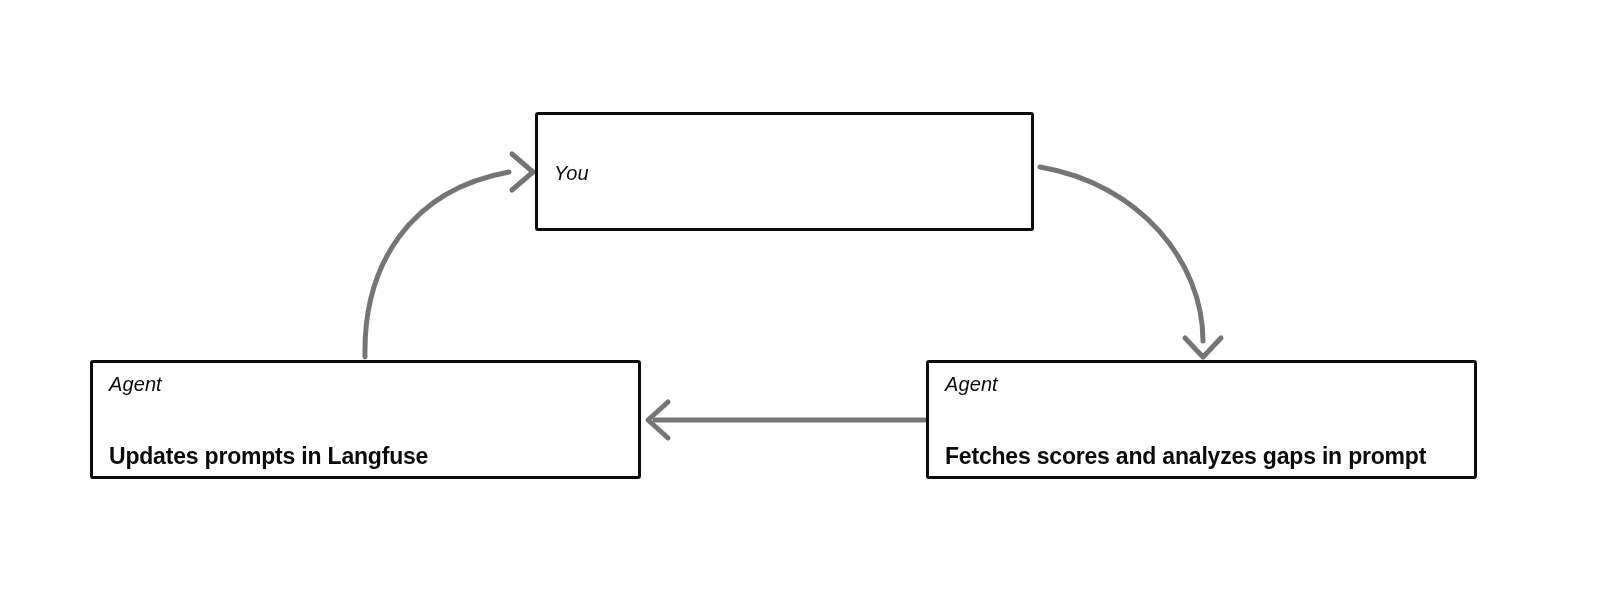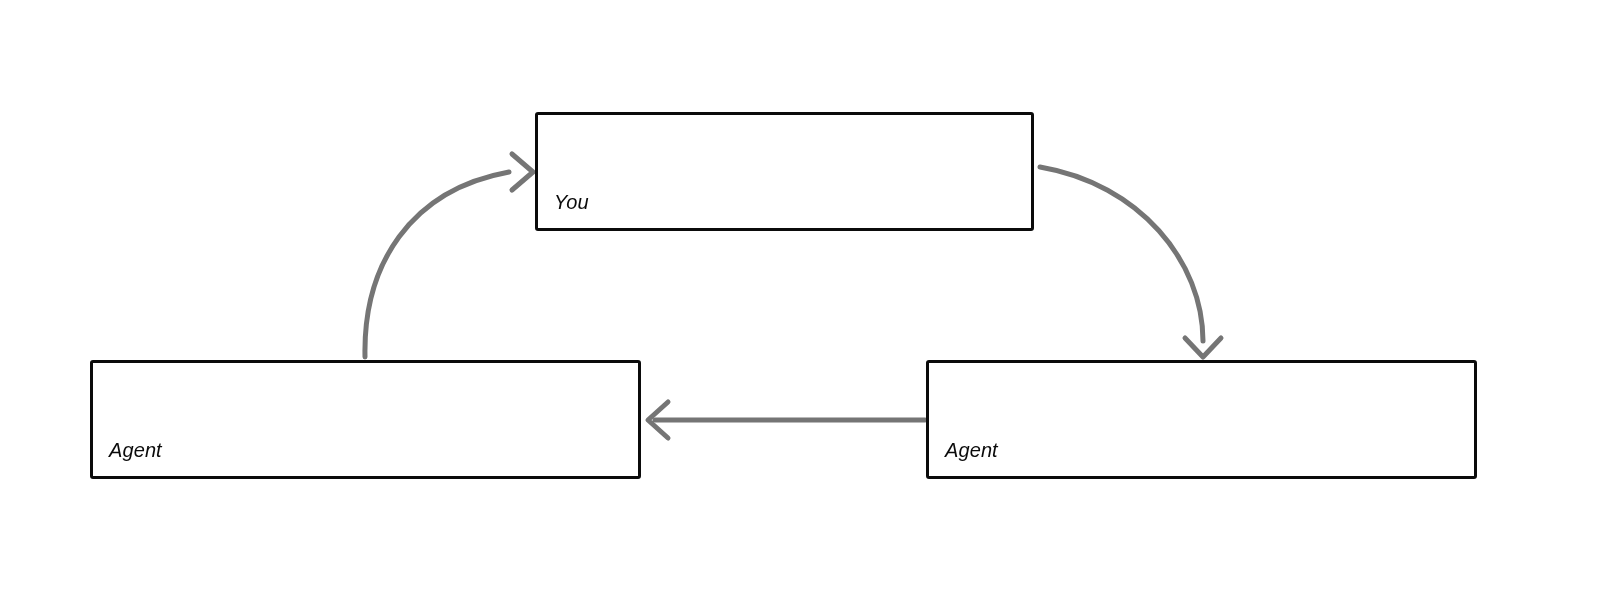--- a/index.html
+++ b/index.html
@@ -31,21 +31,21 @@
   }
   .node {
     position: absolute;
     box-sizing: border-box;
     background: #ffffff;
     border: 3px solid #0b0b0b;
     border-radius: 3px;
     padding: 16px 16px 14px 16px;
     display: flex;
     flex-direction: column;
-    justify-content: flex-end;
+    justify-content: center;
     gap: 24px;
   }
   .node-role {
     font-style: italic;
     font-weight: 400;
     font-size: 20px;
     line-height: 24px;
     color: #0b0b0b;
     letter-spacing: 0.1px;
   }
@@ -96,19 +96,21 @@
       <polyline points="668,402 648,420 668,438"></polyline>
     </g>
   </svg>
 
   <div class="node" id="node-you">
     <div class="node-role">You</div>
   </div>
 
   <div class="node" id="node-update">
     <div class="node-role">Agent</div>
+    <div class="node-title">Updates prompts in Langfuse</div>
   </div>
 
   <div class="node" id="node-fetch">
     <div class="node-role">Agent</div>
+    <div class="node-title">Fetches scores and analyzes gaps in prompt</div>
   </div>
 
 </div>
 
 </body></html>

